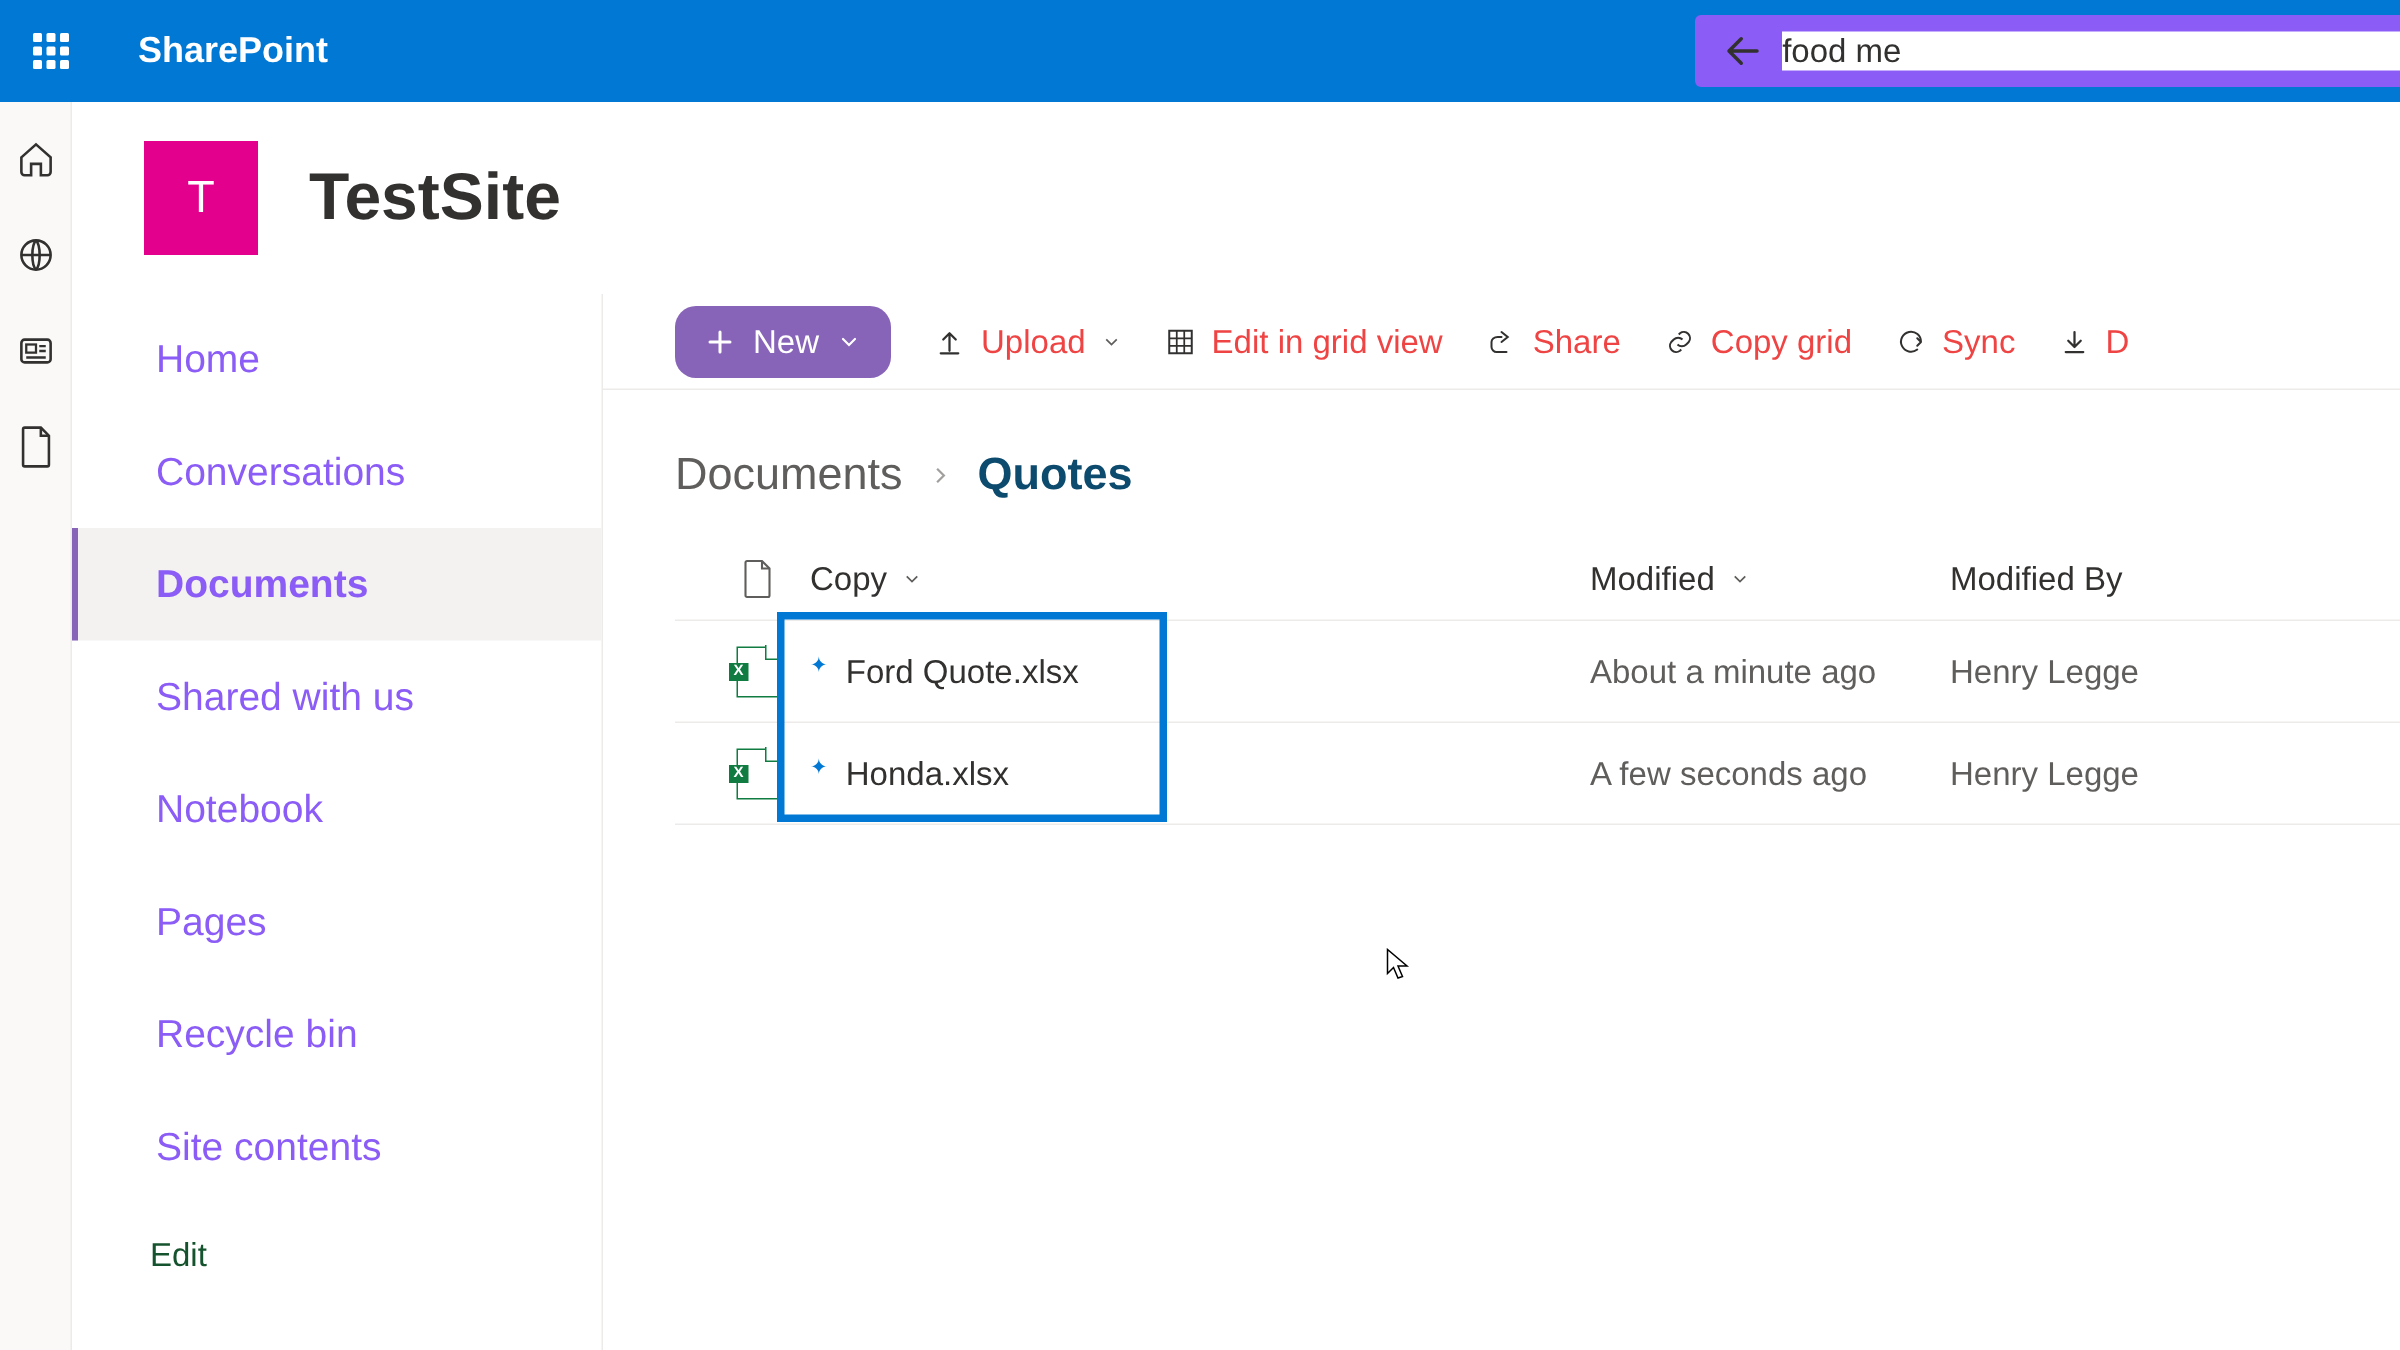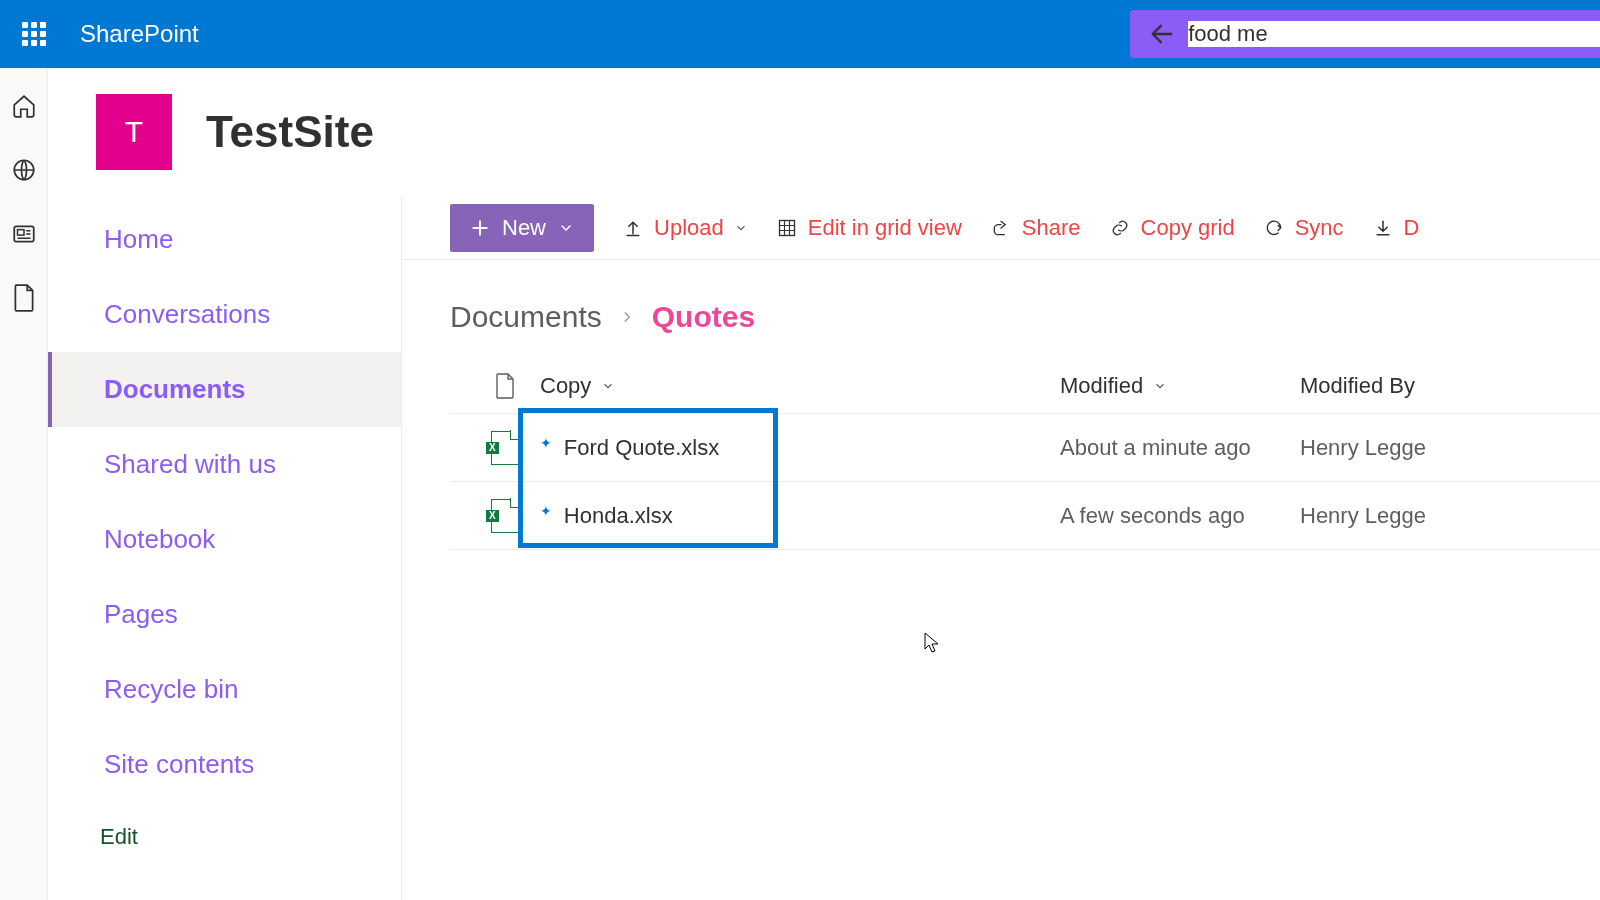--- a/index.html
+++ b/index.html
@@ -18,21 +18,21 @@
     width: 68px; height: 68px;
     display: flex; align-items: center; justify-content: center;
     cursor: pointer;
   }
   .waffle-grid {
     width: 24px; height: 24px;
     display: grid; grid-template-columns: repeat(3,1fr); grid-template-rows: repeat(3,1fr);
     gap: 3px;
   }
   .waffle-grid span { background: #fff; border-radius: 1px; }
-  .brand { font-size: 24px; font-weight: 400; margin-left: 12px; }
+  .brand { font-size: 24px; font-weight: 700; margin-left: 24px; }
   .search-wrap {
     position: absolute;
     right: 0;
     top: 10px;
     height: 48px;
     background: #8b5cf6;
     border-radius: 4px 0 0 4px;
     display: flex;
     align-items: center;
     padding-left: 14px;
@@ -118,37 +118,37 @@
   .btn-new {
     background: #8764b8;
     color: #fff;
     border: none;
     height: 48px;
     padding: 0 20px;
     font-size: 22px;
     display:flex;align-items:center;
     gap: 12px;
     cursor:pointer;
-    border-radius: 2px;
+    border-radius: 14px;
   }
   .tb-item {
     display:flex; align-items:center; gap:10px;
     font-size: 22px; color: #ef4444; cursor:pointer;
   }
   .tb-icon { width:22px; height:22px; display:flex;align-items:center;justify-content:center;}
 
   
   .breadcrumb {
     padding: 40px 0 24px 48px;
     display:flex; align-items:center; gap:16px;
     font-size: 30px;
   }
   .bc-root { color:#605e5c; cursor:pointer;}
   .bc-sep { color:#a19f9d; }
-  .bc-current { font-weight:600; color:#ec4899; }
+  .bc-current { font-weight:600; color:#0c4a6e; }
 
   
   .list { padding: 0 0 0 48px; }
   .list-header {
     display:grid;
     grid-template-columns: 90px 520px 240px 300px;
     align-items:center;
     height: 56px;
     color:#323130;
     border-bottom: 1px solid #edebe9;

